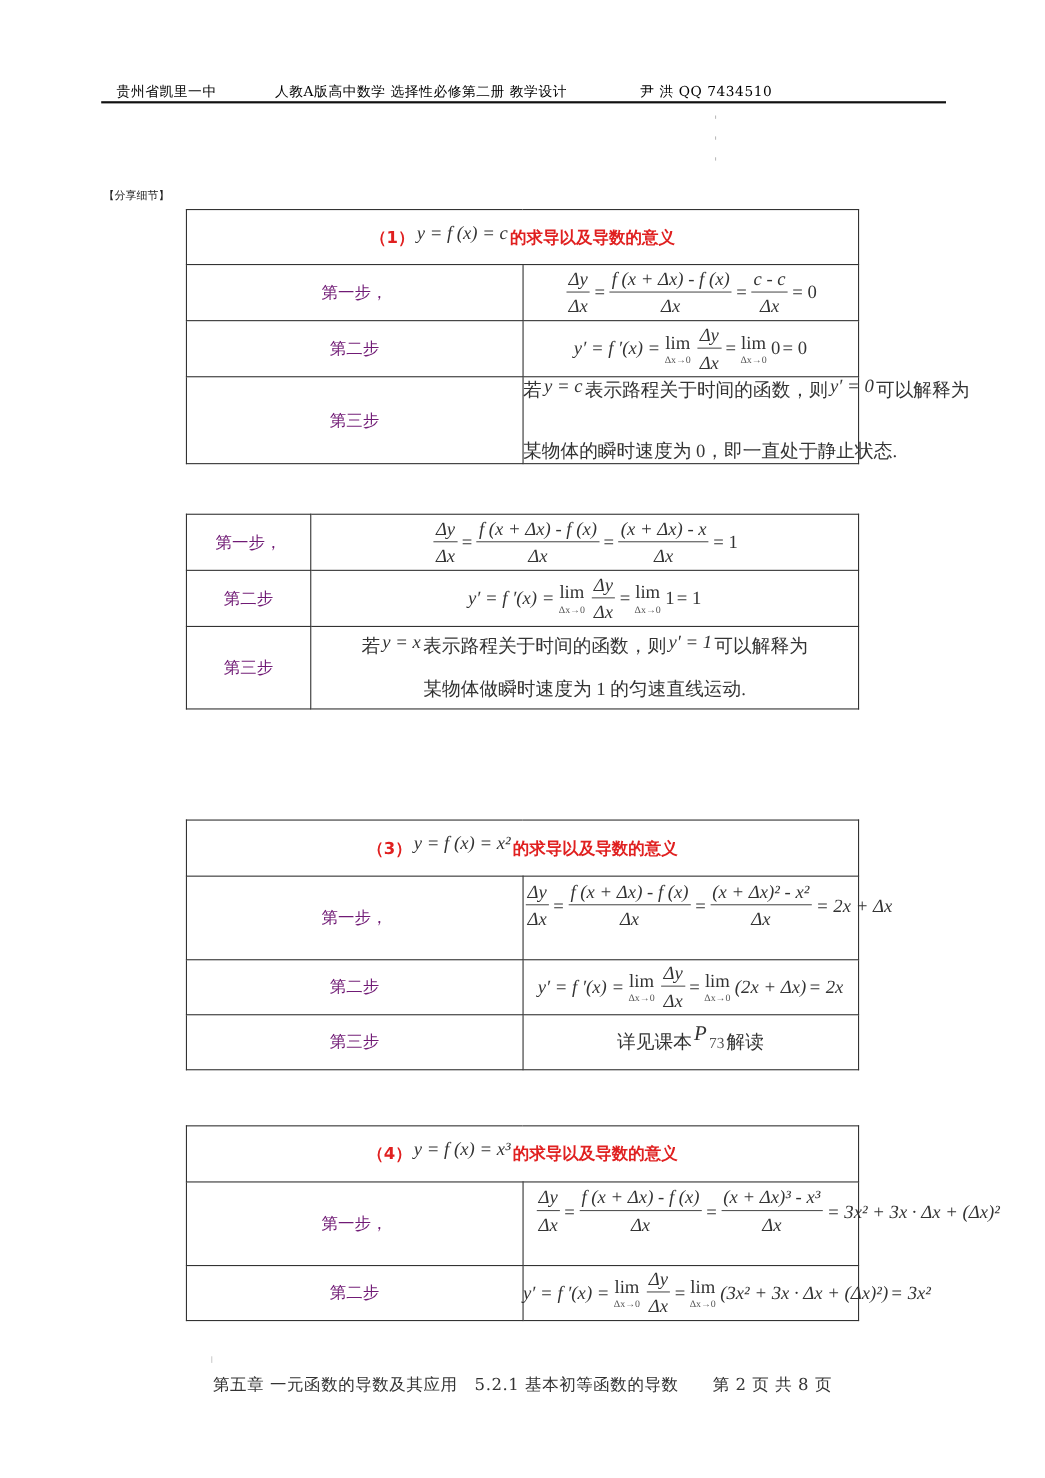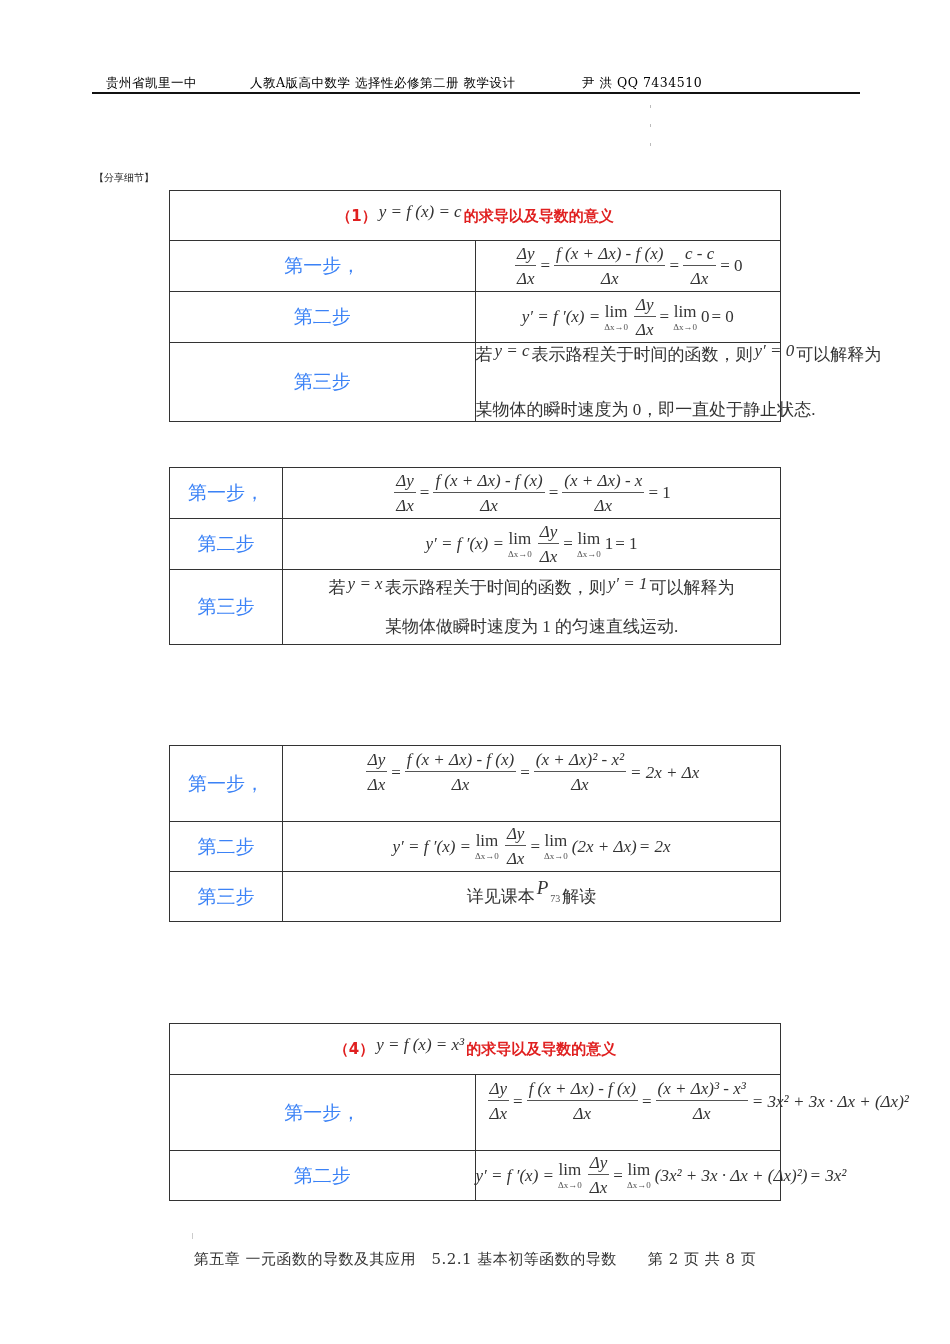--- a/index.html
+++ b/index.html
@@ -10,21 +10,21 @@
   .header span { position: absolute; top: 3px; white-space: nowrap; }
   .header-rule { position: absolute; left: 92px; top: 92px; width: 768px; height: 2px; background: #111; }
   .dots { position: absolute; left: 650px; top: 105px; width: 4px; }
   .dots i { display: block; width: 1px; height: 3px; background: #bbb; margin-bottom: 16px; }
   .section-title { position: absolute; left: 94px; top: 171px; font-size: 10px;
                    font-family: "DejaVu Sans", "Liberation Sans", sans-serif; color: #222; }
   table.step-table { position: absolute; left: 169px; width: 612px; border-collapse: collapse; table-layout: fixed; }
   table.step-table td { border: 1px solid #333; padding: 0; text-align: center; vertical-align: middle; }
   td.title-cell { font-family: "DejaVu Sans", "Liberation Sans", sans-serif; color: #e02020; font-weight: bold;
                   font-size: 15px; vertical-align: top; padding-top: 6px; }
-  td.label-cell { width: 112px; font-size: 19px; color: #3b82f6;
+  td.label-cell { width: 112px; font-size: 15px; color: #701a75;
                   font-family: "DejaVu Sans", "Liberation Sans", sans-serif; }
   td.content-cell { font-family: "Liberation Serif", "DejaVu Serif", serif; font-size: 17px; color: #333; }
   .math { font-family: "Liberation Serif", "DejaVu Serif", serif; font-style: italic; color: #333;
           font-weight: normal; font-size: 17px; position: relative; top: -4px; margin: 0 2px; }
   .frac { display: inline-block; vertical-align: middle; text-align: center; margin: 0 2px; }
   .frac .num { display: block; border-bottom: 1px solid #555; padding: 0 2px 1px; }
   .frac .den { display: block; padding-top: 3px; text-align: center; }
   .lim { display: inline-block; vertical-align: middle; text-align: center; line-height: 1; margin: 0 2px; }
   .lim .sub { display: block; font-size: 9px; color: #555; margin-top: 3px; }
   .eq { display: inline-flex; align-items: center; justify-content: center; gap: 2px; white-space: nowrap; }
@@ -146,20 +146,25 @@
     <td class="content-cell cn">
       <span class="textline" style="margin-bottom:16px"><span>若</span><span class="math">y = x</span><span>表示路程关于时间的函数，则</span><span class="math">y′ = 1</span><span>可以解释为</span></span>
       <span class="textline">某物体做瞬时速度为 1 的匀速直线运动.</span>
     </td>
   </tr>
 </tbody>
   </table>
 
 <table class="step-table" style="top:745px">
   <tbody>
+      <tr style="height:51px">
+    <td colspan="2" class="title-cell">
+      <span>（3）</span><span class="math">y = f (x) = x²</span><span>的求导以及导数的意义</span>
+    </td>
+  </tr>
   <tr style="height:76px">
     <td class="label-cell">第一步，</td>
     <td class="content-cell" style="vertical-align:top;padding-top:4px">
       <span class="eq">
         <span class="frac">
               <i class="num">Δy</i>
               <i class="den">Δx</i>
             </span>=
         <span class="frac">
               <i class="num">f (x + Δx) - f (x)</i>
@@ -185,21 +190,21 @@
             </span>=
         <span class="lim"><span>lim</span><span class="sub">Δx→0</span></span>
         <i>(2x + Δx)</i>
         <i>= 2x</i>
       </span>
     </td>
   </tr>
   <tr style="height:50px">
     <td class="label-cell">第三步</td>
     <td class="content-cell cn">
-      <span>详见课本</span><span class="math" style="font-size:19px;top:-8px">P</span><span style="font-size:10px;color:#555;margin-right:2px">73</span><span>解读</span>
+      <span>详见课本</span><span class="math" style="font-size:19px;top:-8px">P</span><span style="font-size:14px;color:#555;margin-right:2px">73</span><span>解读</span>
     </td>
   </tr>
 </tbody>
   </table>
 
 <table class="step-table" style="top:1023px">
   <tbody>
       <tr style="height:51px">
     <td colspan="2" class="title-cell">
       <span>（4）</span><span class="math">y = f (x) = x³</span><span>的求导以及导数的意义</span>

